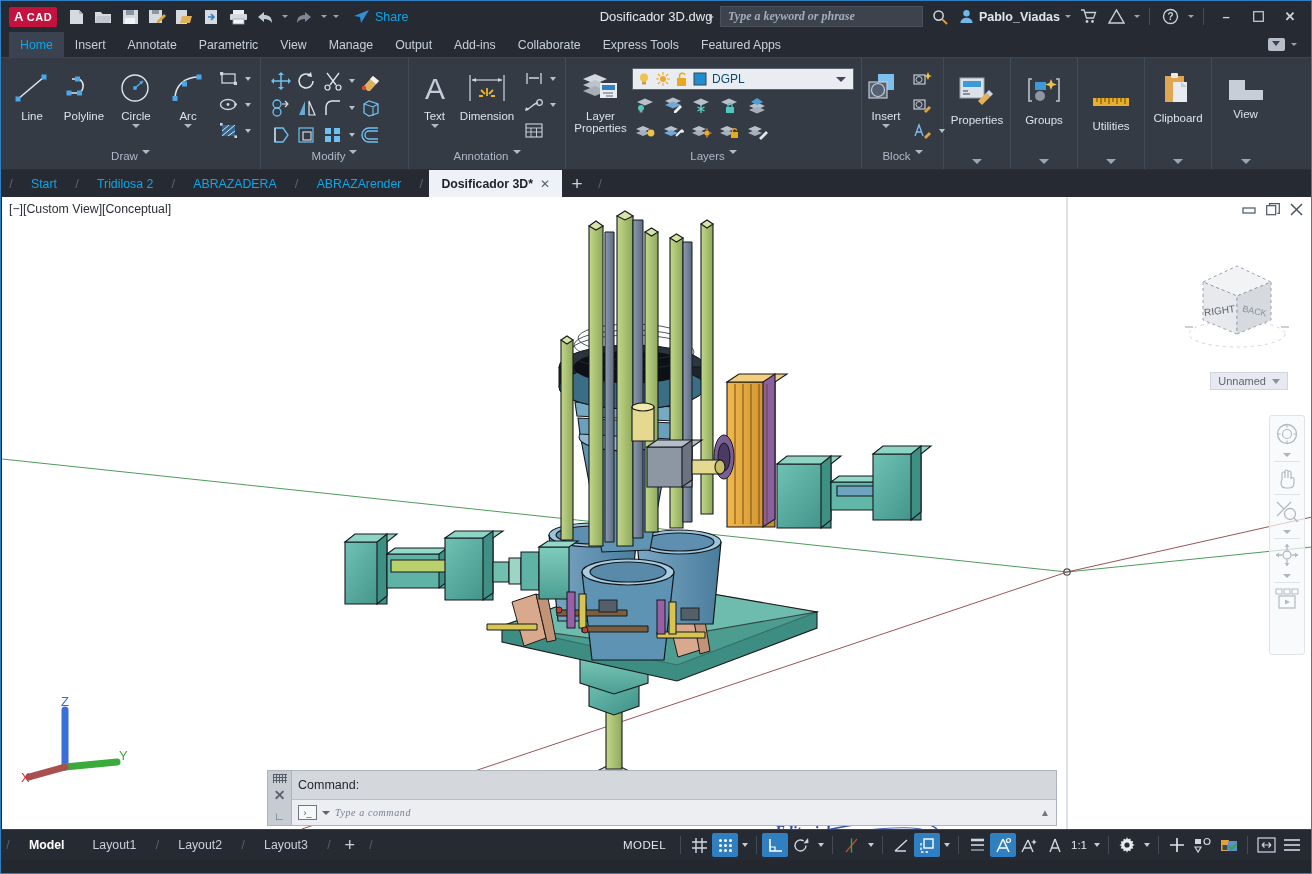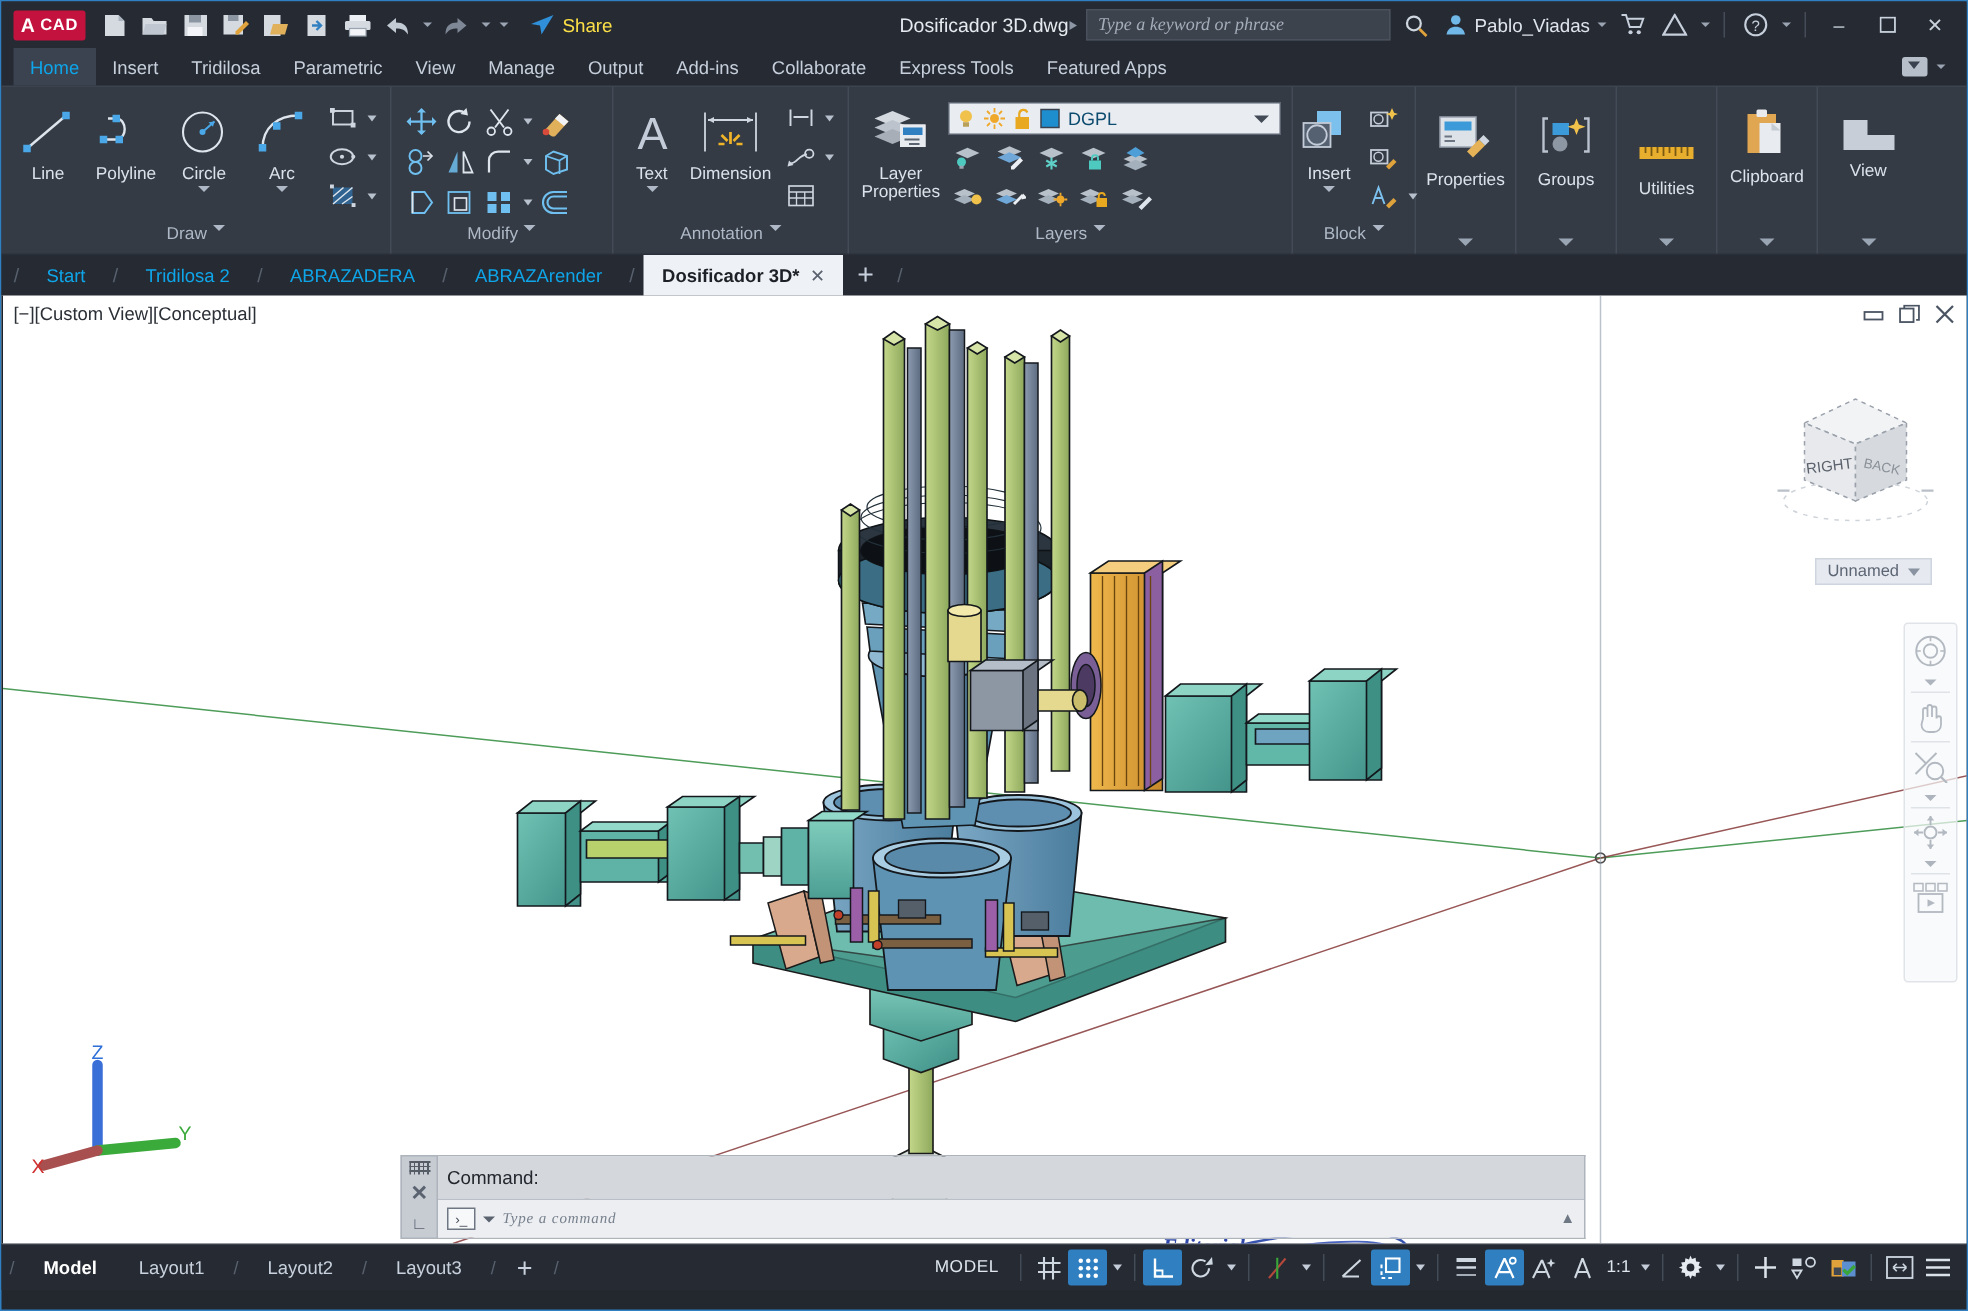--- a/index.html
+++ b/index.html
@@ -24,24 +24,24 @@
             color:#fff; font-size:11px; font-weight:bold; letter-spacing:.5px;
             margin:0 6px 0 4px;}
   .cadlogo .a{ font-size:13px; margin-right:3px;}
   .qat{ display:flex; align-items:center; gap:1px;}
   .qbtn{ width:26px; height:24px; display:flex; align-items:center; justify-content:center;
          border-radius:2px; cursor:default;}
   .tiny-arrow{ width:11px; height:24px; display:flex;align-items:center;justify-content:center;}
   .tiny-arrow:after{content:""; border-left:3px solid transparent;border-right:3px solid transparent;
                     border-top:3.5px solid #9aa4b2;}
   .share{ display:flex; align-items:center; gap:5px; margin-left:6px; padding:2px 6px;
-          color:#fde047; font-size:12.5px;}
+          color:#0ea5e9; font-size:12.5px;}
   .doctitle{ position:absolute; left:0; right:0; text-align:center; pointer-events:none;
              font-size:13px; color:#e6eaf0; }
-  .titleright{ margin-left:auto; display:flex; align-items:center; gap:2px; padding-right:2px;}
+  .titleright{ margin-left:auto; display:flex; align-items:center; gap:2px; padding-right:2px;font-weight:bold;}
   .srchwrap{ display:flex; align-items:center; gap:4px; }
   .srch-caret{ border-left:5px solid #8c96a5; border-top:3.5px solid transparent;
                border-bottom:3.5px solid transparent; width:0;height:0; margin-right:2px;}
   .srchbox{ width:203px; height:21px; background:#3d434d; border:1px solid #4a515c;
             color:#a4adba; font-style:italic; font-size:12px; padding:0 7px; line-height:19px;
             font-family:"Liberation Serif", serif;}
   .usr{ display:flex; align-items:center; gap:5px; font-size:12.5px; color:#dfe5ec; margin-left:4px;}
   .sep{ width:1px;height:17px;background:#454c57;margin:0 5px;}
   .wbtn{ width:30px;height:29px;display:flex;align-items:center;justify-content:center;
          color:#c9d2dd;font-size:13px;}
@@ -301,21 +301,21 @@
             <rect x="0.7" y="0.7" width="9.6" height="9.6" stroke="#c9d2dd" stroke-width="1.2" fill="none"></rect>
           </svg>
       </div>
       <div class="wbtn wclose">✕</div>
     </div>
   </div>
 
   <div class="ribtabs">
     <div class="ribtab active">Home</div>
     <div class="ribtab">Insert</div>
-    <div class="ribtab">Tridilosa</div>
+    <div class="ribtab">Annotate</div>
     <div class="ribtab">Parametric</div>
     <div class="ribtab">View</div>
     <div class="ribtab">Manage</div>
     <div class="ribtab">Output</div>
     <div class="ribtab">Add-ins</div>
     <div class="ribtab">Collaborate</div>
     <div class="ribtab">Express Tools</div>
     <div class="ribtab">Featured Apps</div>
     <div class="ribtab-extra">
       <div class="minibox"></div>

